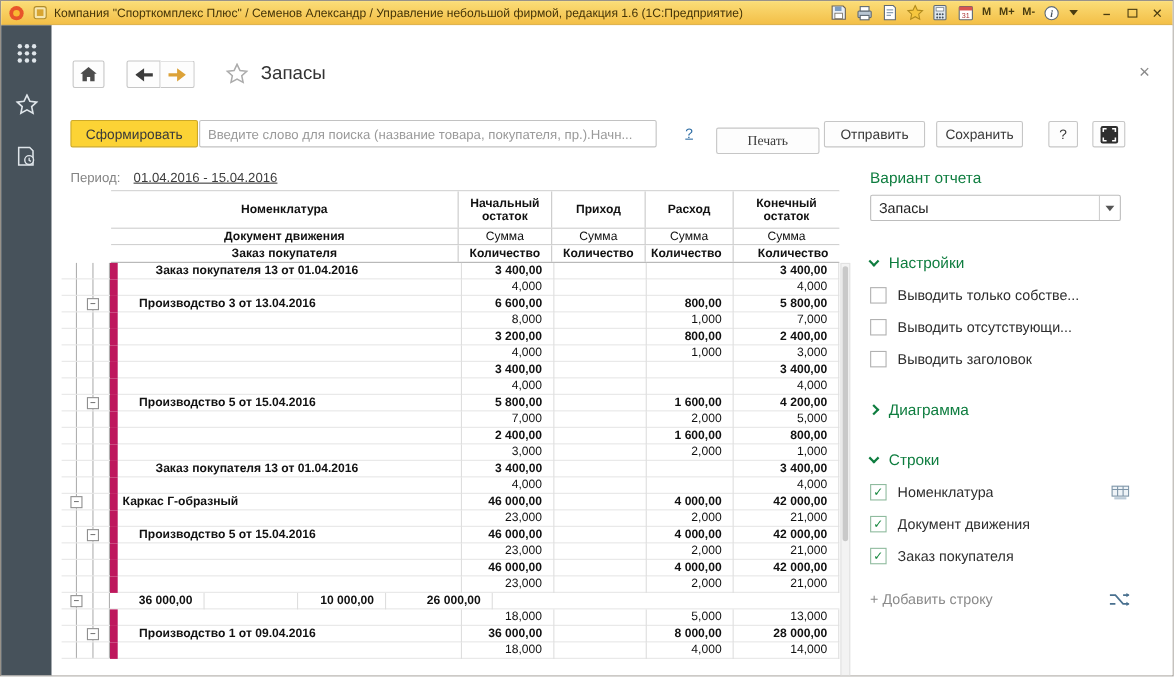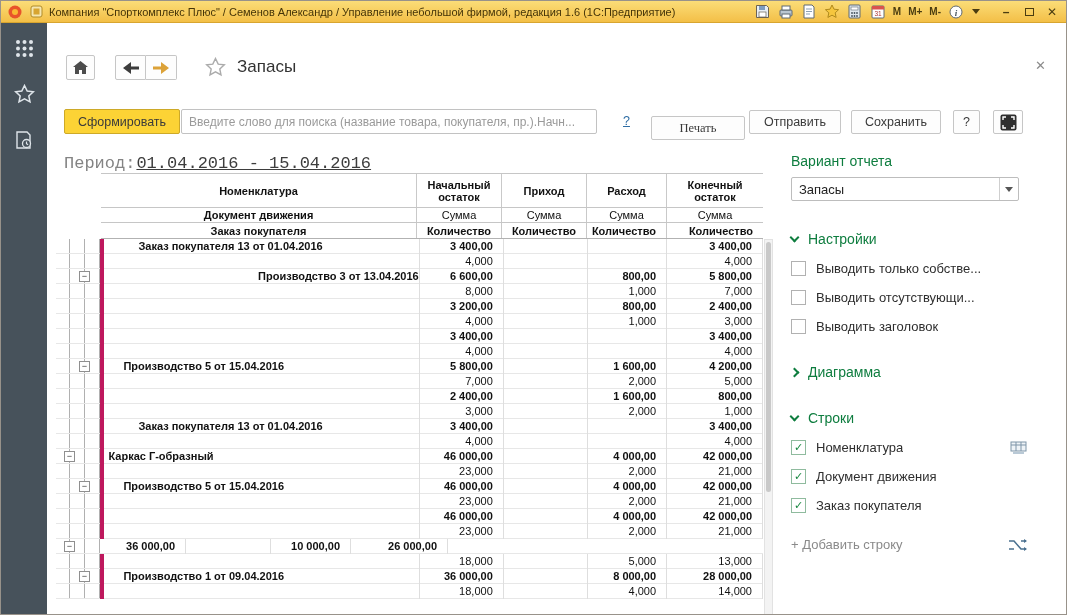--- a/index.html
+++ b/index.html
@@ -39,25 +39,25 @@
 
   .btn-generate { position:absolute; left:17px; top:86px; padding:0 13px; height:25px;
     background:#fcd335; border:1px solid #cda928; font-size:12.5px; }
   .search-input { position:absolute; left:134px; top:86px; width:416px; height:25px;
     border:1px solid #c2c2c2; border-radius:2px; padding:0 7px; font-size:12px; color:#333;
     font-family:"Liberation Sans","DejaVu Sans",sans-serif; }
   .search-input::placeholder { color:#9a9a9a; }
   .search-help { position:absolute; left:576px; top:91px; font-size:12.5px; color:#2e6da4; text-decoration:underline; cursor:default; }
   .btn-print { position:absolute; left:604px; top:93px; width:94px;font-family:Liberation Serif, serif; }
   .btn-send  { position:absolute; left:702px; top:87px; width:92px; }
-  .btn-save  { position:absolute; left:804px; top:87px; width:90px; }
+  .btn-save  { position:absolute; left:804px; top:87px; width:79px; }
   .btn-q     { position:absolute; left:906px; top:87px; width:27px; }
   .btn-full  { position:absolute; left:946px; top:87px; width:30px; background:#fdfdfd; }
 
-  .period-row { position:absolute; left:17px; top:131px; font-size:17px; display:flex; gap:1px;font-family:Liberation Mono, monospace; }
+  .period-row { position:absolute; left:17px; top:131px; font-size:12px; display:flex; gap:12px; }
   .period-label { color:#848484; }
   .period-value { color:#3d3d3d; text-decoration:underline; cursor:default; }
 
   
   .report { position:absolute; left:9px; top:150px; width:717px; height:443px; font-size:11px; color:#111; }
   .thead { position:absolute; left:45px; top:0; width:662px; border-top:1px solid #c6c6c6; }
   .hr { display:flex; border-bottom:1px solid #c6c6c6; background:#fff; }
   .hc { display:flex; align-items:center; justify-content:center; text-align:center; line-height:12px; }
   .hc + .hc { border-left:1px solid #c9c9c9; }
   .w-name{width:315px;} .w-c1{width:85px;} .w-c2{width:85px;} .w-c3{width:80px;} .w-c4{width:97px;}
@@ -65,21 +65,21 @@
   .hr2 { height:15px; } .hr3 { height:16px; border-bottom:1px solid #b2b2b2; }
   .hb { font-weight:bold; }
   .hnum-r { justify-content:flex-end; padding-right:10px; font-weight:bold; }
 
   .tbody { position:absolute; left:0; top:66px; width:707px; }
   .treeline { position:absolute; width:1px; background:#b0b0b0; top:66px; height:360px; }
   .trow { display:flex; height:15px; line-height:14px; border-bottom:1px solid #e7e7e7; }
   .trow.b { font-weight:bold; }
   .cell { height:15px; white-space:nowrap; overflow:hidden; }
   .cell.gutter { width:45px; position:relative; }
-  .cell.name { width:323px; border-left:4px solid #be185d; border-right:1px solid #dedede; padding-left:4px; }
+  .cell.name { width:323px; border-left:7px solid #be185d; border-right:1px solid #dedede; padding-left:4px; }
   .cell.num { text-align:right; padding-right:10px; border-right:1px solid #dedede; }
   .cell.c1{width:85px;} .cell.c2{width:85px;} .cell.c3{width:80px;} .cell.c4{width:97px;}
   .exp { position:absolute; top:2px; width:11px; height:11px; border:1px solid #8f8f8f; background:#fff;
     font-size:9px; line-height:9px; text-align:center; color:#333; z-index:2; font-weight:normal; }
   .vscroll { position:absolute; right:0; top:66px; bottom:0; width:9px; background:#f3f3f3; border:1px solid #e2e2e2; }
   .vthumb { position:absolute; left:1px; top:2px; width:5px; height:250px; background:#c9c9c9; border-radius:3px; }
 
   
   .panel { position:absolute; left:744px; top:130px; width:242px; font-size:13px; color:#2e2e2e; }
   .panel-title { color:#0e7d3f; font-size:14px; }
@@ -305,21 +305,21 @@
             <div class="cell name"></div>
             <div class="cell num c1">4,000</div>
             <div class="cell num c2"></div>
             <div class="cell num c3"></div>
             <div class="cell num c4">4,000</div>
           </div>
           <div class="trow b">
             <div class="cell gutter">
               <span class="exp" style="left: 23px;">−</span>
             </div>
-            <div class="cell name" style="padding-left: 19px; text-align: right;">Производство 3 от 13.04.2016</div>
+            <div class="cell name" style="padding-left: 19px;">Производство 3 от 13.04.2016</div>
             <div class="cell num c1">6 600,00</div>
             <div class="cell num c2"></div>
             <div class="cell num c3">800,00</div>
             <div class="cell num c4">5 800,00</div>
           </div>
           <div class="trow">
             <div class="cell gutter"></div>
             <div class="cell name"></div>
             <div class="cell num c1">8,000</div>
             <div class="cell num c2"></div>

